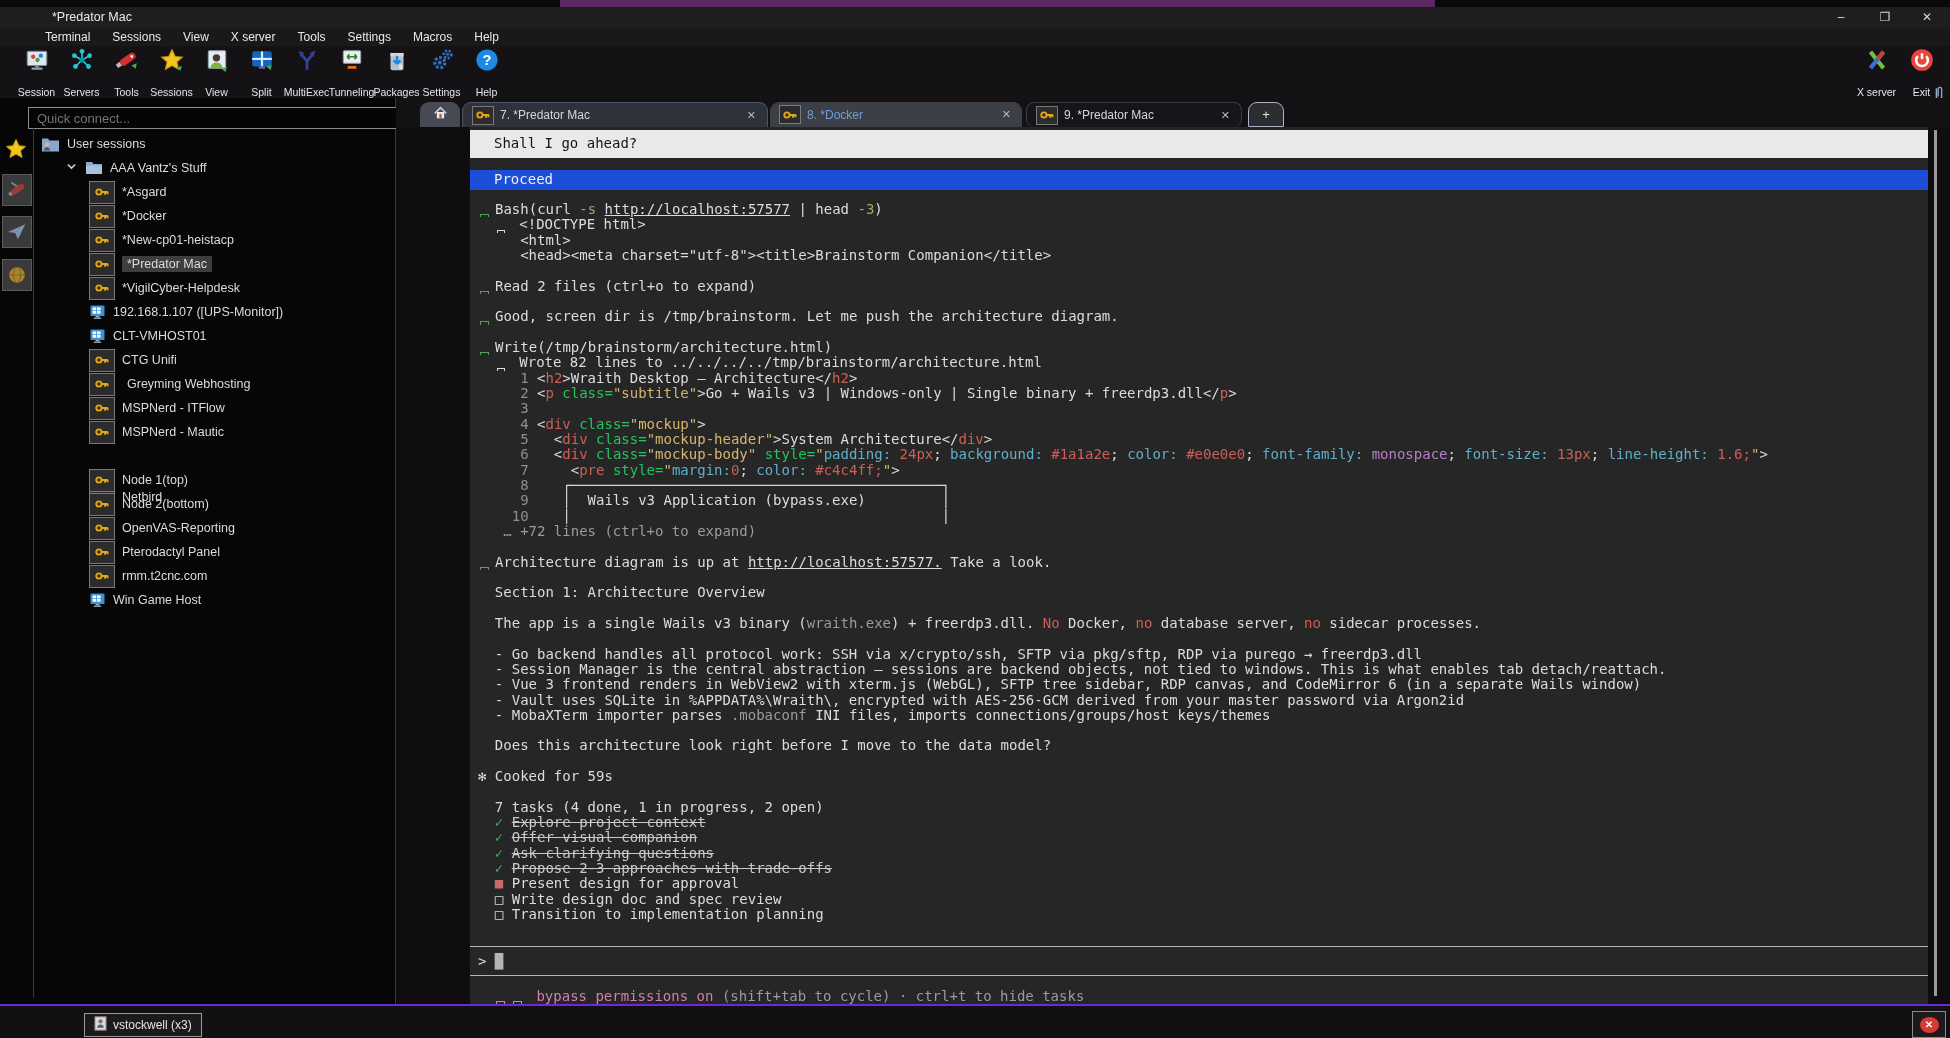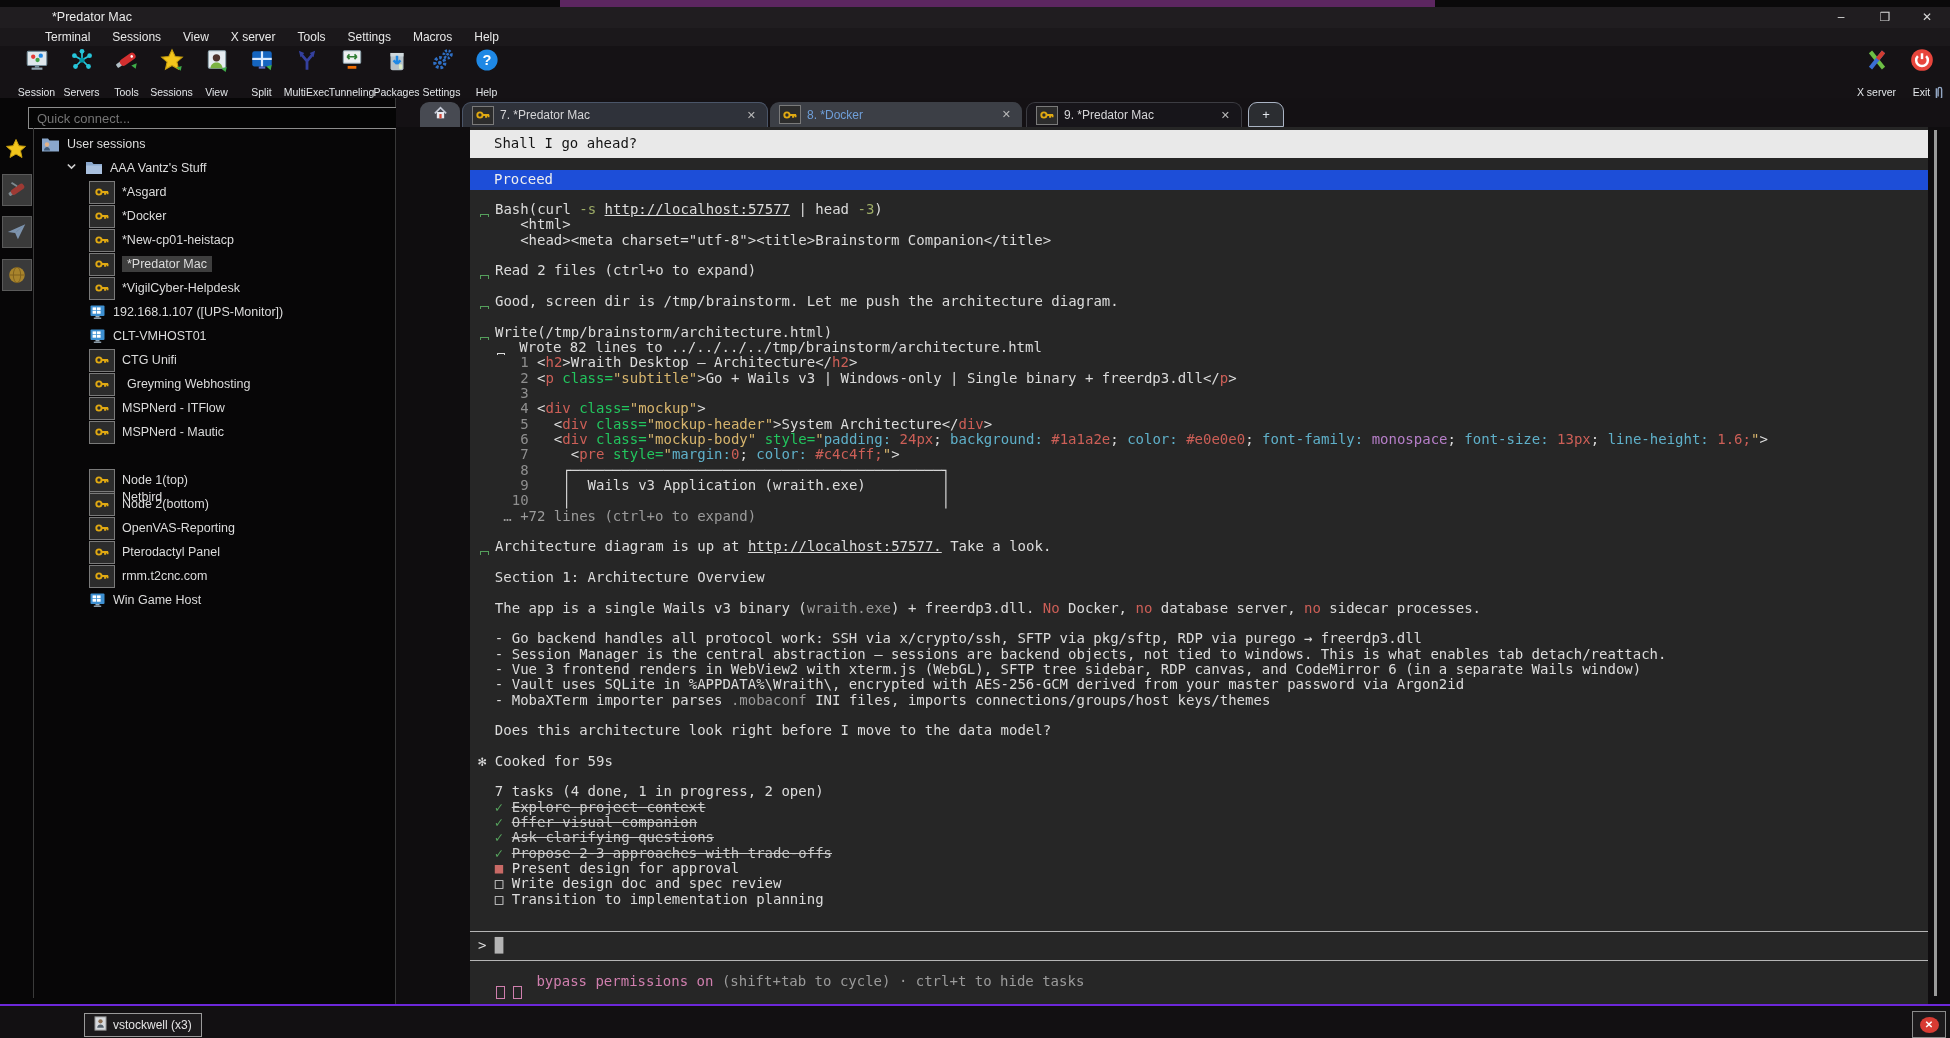--- a/index.html
+++ b/index.html
@@ -504,21 +504,21 @@
     <div class="tab" style="left: 374px; width: 252px; background: rgb(60, 63, 70);">
       <span class="keybox" style="width: 20px; height: 17px;">
         <svg width="16" height="14" viewBox="0 0 18 16">
           <circle cx="5.5" cy="8" r="3" fill="none" stroke="#e0a912" stroke-width="2.2"></circle>
           <path d="M8.5 8h7.5 M12.5 8v3.2 M15.3 8v2.6" stroke="#e0a912" stroke-width="2.2" fill="none"></path>
         </svg>
       </span>
       <span class="tab-label" style="color: rgb(111, 159, 217);">8. *Docker</span>
       <span class="tab-close">✕</span>
     </div>
-    <div class="tab" style="left: 630px; width: 216px; background: rgb(23, 21, 26); border-top: 1px solid rgb(60, 60, 66); border-right: 1px solid rgb(60, 60, 66); border-bottom: none; border-left: 1px solid rgb(60, 60, 66); border-image: initial;">
+    <div class="tab" style="left: 630px; width: 216px; background: rgb(23, 21, 26); border-top: 1px solid rgb(60, 60, 66); border-right: 1px solid rgb(60, 60, 66); border-bottom: none; border-left: 1px solid rgb(60, 60, 66); border-image: initial; border-radius: 8px;">
       <span class="keybox" style="width: 20px; height: 17px;">
         <svg width="16" height="14" viewBox="0 0 18 16">
           <circle cx="5.5" cy="8" r="3" fill="none" stroke="#e0a912" stroke-width="2.2"></circle>
           <path d="M8.5 8h7.5 M12.5 8v3.2 M15.3 8v2.6" stroke="#e0a912" stroke-width="2.2" fill="none"></path>
         </svg>
       </span>
       <span class="tab-label">9. *Predator Mac</span>
       <span class="tab-close">✕</span>
     </div>
     <div class="tab" style="left: 852px; width: 36px; background: rgb(43, 45, 49); border: 1px solid rgb(170, 180, 196); justify-content: center;">
@@ -529,38 +529,39 @@
 <div class="abs" id="term-outer">
   <div id="terminal">
     <div id="termflow">
         <div class="band-light">
           <span>Shall I go ahead?</span>
         </div>
         <div class="band-dark">
           <span>Proceed</span>
         </div>
         <div class="trow"><span class="tofu grn">⏺</span><span class="fg">Bash(curl </span><span class="oliv">-s </span><span class="fg und">http://localhost:57577</span><span class="fg"> | head </span><span class="oliv">-3</span><span class="fg">)</span></div>
+        <div class="trow"><span class="fg">  </span><span class="tofu tall fg">⎿</span><span class="fg"> &lt;!DOCTYPE html&gt;</span></div>
         <div class="trow"><span class="fg">     &lt;html&gt;</span></div>
         <div class="trow"><span class="fg">     &lt;head&gt;&lt;meta charset="utf-8"&gt;&lt;title&gt;Brainstorm Companion&lt;/title&gt;</span></div>
         <div class="trow"></div>
         <div class="trow"><span class="tofu grn">⏺</span><span class="fg">Read 2 files (ctrl+o to expand)</span></div>
         <div class="trow"></div>
         <div class="trow"><span class="tofu grn">⏺</span><span class="fg">Good, screen dir is /tmp/brainstorm. Let me push the architecture diagram.</span></div>
         <div class="trow"></div>
         <div class="trow"><span class="tofu grn">⏺</span><span class="fg">Write(/tmp/brainstorm/architecture.html)</span></div>
         <div class="trow"><span class="fg">  </span><span class="tofu tall fg">⎿</span><span class="fg"> Wrote 82 lines to ../../../../tmp/brainstorm/architecture.html</span></div>
         <div class="trow"><span class="num">     1 </span><span class="fg">&lt;</span><span class="red">h2</span><span class="fg">&gt;</span><span class="fg">Wraith Desktop — Architecture</span><span class="fg">&lt;/</span><span class="red">h2</span><span class="fg">&gt;</span></div>
         <div class="trow"><span class="num">     2 </span><span class="fg">&lt;</span><span class="red">p</span><span class="fg"> </span><span class="grn2">class=</span><span class="yel">"subtitle"</span><span class="fg">&gt;</span><span class="fg">Go + Wails v3 | Windows-only | Single binary + freerdp3.dll</span><span class="fg">&lt;/</span><span class="red">p</span><span class="fg">&gt;</span></div>
         <div class="trow"><span class="num">     3 </span></div>
         <div class="trow"><span class="num">     4 </span><span class="fg">&lt;</span><span class="red">div</span><span class="fg"> </span><span class="grn2">class=</span><span class="yel">"mockup"</span><span class="fg">&gt;</span></div>
         <div class="trow"><span class="num">     5 </span><span class="fg">  &lt;</span><span class="red">div</span><span class="fg"> </span><span class="grn2">class=</span><span class="yel">"mockup-header"</span><span class="fg">&gt;</span><span class="fg">System Architecture</span><span class="fg">&lt;/</span><span class="red">div</span><span class="fg">&gt;</span></div>
         <div class="trow"><span class="num">     6 </span><span class="fg">  &lt;</span><span class="red">div</span><span class="fg"> </span><span class="grn2">class=</span><span class="yel">"mockup-body"</span><span class="fg"> </span><span class="grn2">style=</span><span class="yel">"</span><span class="cyn">padding:</span><span class="fg"> </span><span class="red">24px</span><span class="fg">; </span><span class="cyn">background:</span><span class="fg"> </span><span class="red">#1a1a2e</span><span class="fg">; </span><span class="cyn">color:</span><span class="fg"> </span><span class="red">#e0e0e0</span><span class="fg">; </span><span class="cyn">font-family:</span><span class="fg"> </span><span class="mag">monospace</span><span class="fg">; </span><span class="cyn">font-size:</span><span class="fg"> </span><span class="red">13px</span><span class="fg">; </span><span class="cyn">line-height:</span><span class="fg"> </span><span class="red">1.6;</span><span class="yel">"</span><span class="fg">&gt;</span></div>
         <div class="trow"><span class="num">     7 </span><span class="fg">    &lt;</span><span class="red">pre</span><span class="fg"> </span><span class="grn2">style=</span><span class="yel">"</span><span class="cyn">margin:</span><span class="red">0</span><span class="fg">; </span><span class="cyn">color:</span><span class="fg"> </span><span class="red">#c4c4ff;</span><span class="yel">"</span><span class="fg">&gt;</span></div>
         <div class="trow"><span class="num">     8 </span><span class="fg">   ┌────────────────────────────────────────────┐</span></div>
-        <div class="trow"><span class="num">     9 </span><span class="fg">   │  Wails v3 Application (wraith.exe)         │</span></div>
+        <div class="trow"><span class="num">     9 </span><span class="fg">   │  Wails v3 Application (bypass.exe)         │</span></div>
         <div class="trow"><span class="num">    10 </span><span class="fg">   │                                            │</span></div>
         <div class="trow"><span class="dim">   … +72 lines (ctrl+o to expand)</span></div>
         <div class="trow"></div>
         <div class="trow"><span class="tofu grn">⏺</span><span class="fg">Architecture diagram is up at </span><span class="fg und">http://localhost:57577.</span><span class="fg"> Take a look.</span></div>
         <div class="trow"></div>
         <div class="trow"><span class="fg">  Section 1: Architecture Overview</span></div>
         <div class="trow"></div>
         <div class="trow"><span class="fg">  The app is a single Wails v3 binary (</span><span class="dim">wraith.exe</span><span class="fg">) + freerdp3.dll. </span><span class="red">No</span><span class="fg"> Docker, </span><span class="red">no</span><span class="fg"> database server, </span><span class="red">no</span><span class="fg"> sidecar processes.</span></div>
         <div class="trow"></div>
         <div class="trow"><span class="fg">  - Go backend handles all protocol work: SSH via x/crypto/ssh, SFTP via pkg/sftp, RDP via purego → freerdp3.dll</span></div>

